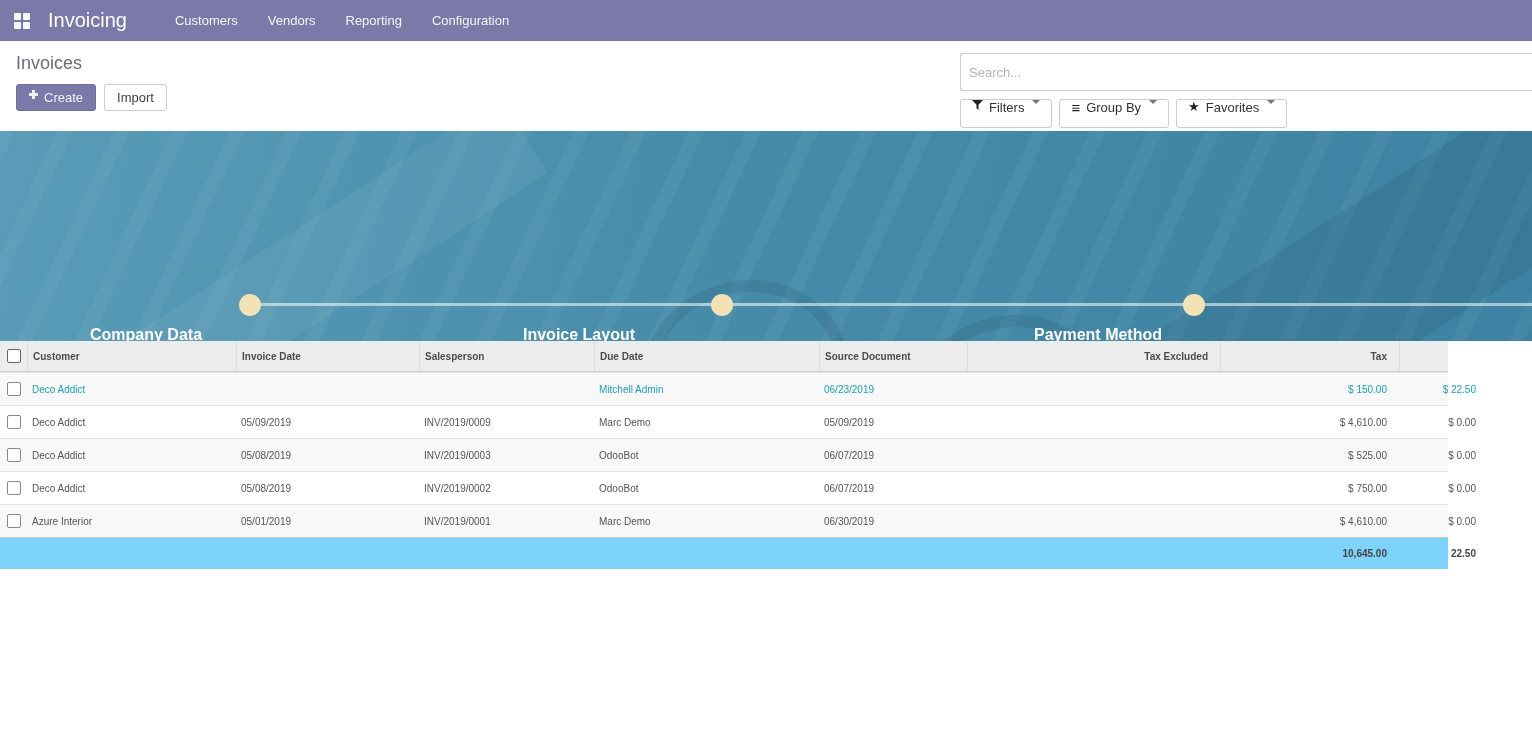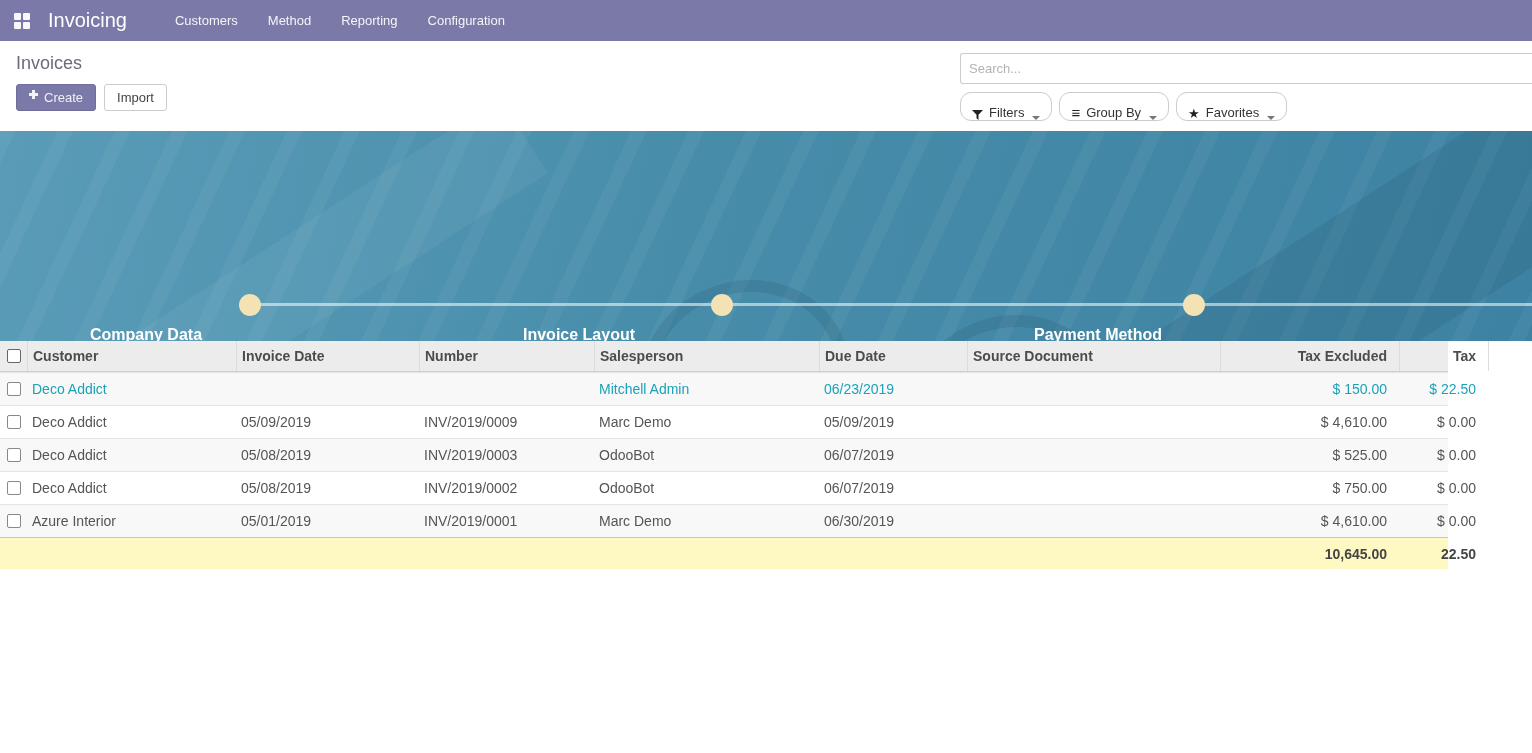--- a/index.html
+++ b/index.html
@@ -19,73 +19,73 @@
   .btn-row{ display:flex; gap:8px; }
   .btn{ font-size:13px; border-radius:3px; padding:5px 12px; cursor:pointer; display:inline-flex; align-items:flex-start; gap:6px; border:1px solid transparent; background:#fff; color:#333; }
   .btn-primary{ background:#7a79a8; border-color:#6f6e9b; color:#f2f1f7; }
   .btn-default{ border-color:#ccc; color:#444; }
   .plus-ico{ position:relative; width:9px; height:9px; display:inline-block; }
   .plus-ico::before,.plus-ico::after{ content:""; position:absolute; background:#f2f1f7; }
   .plus-ico::before{ left:3px; top:0; width:3px; height:9px; }
   .plus-ico::after{ left:0; top:3px; width:9px; height:3px; }
 
   .search-zone{ position:absolute; top:12px; right:0; width:572px; }
-  .search-input{ width:100%; height:31px; border:1px solid #ccc; border-right:none; border-radius:3px 0 0 3px; font-size:13px; padding:0 8px; color:#333; outline:none; font-family:"Liberation Sans",sans-serif; }
+  .search-input{ width:100%; height:38px; border:1px solid #ccc; border-right:none; border-radius:3px 0 0 3px; font-size:13px; padding:0 8px; color:#333; outline:none; font-family:"Liberation Sans",sans-serif; }
   .search-input::placeholder{ color:#b3b3b3; }
   .facet-row{ display:flex; gap:7px; margin-top:8px; }
-  .fbtn{ height:29px; background:#fff; border:1px solid #ccc; border-radius:11px; font-size:13px; color:#333; display:inline-flex; align-items:flex-end; gap:6px; padding:0 11px; cursor:pointer; }
+  .fbtn{ height:29px; background:#fff; border:1px solid #ccc; border-radius:3px; font-size:13px; color:#333; display:inline-flex; align-items:flex-start; gap:6px; padding:0 11px; cursor:pointer; }
   .caret{ width:0; height:0; border-left:4px solid transparent; border-right:4px solid transparent; border-top:4px solid #777; margin-left:2px; }
   .star{ font-size:13px; color:#222; line-height:1; }
   .gby{ font-size:15px; font-weight:700; line-height:1; color:#222; }
 
   
   .banner{ position:relative; height:210px; overflow:hidden; background:linear-gradient(100deg,#5a9cb8 0%,#478daa 45%,#3d82a2 100%); }
   .banner .texture{ position:absolute; inset:0; background:repeating-linear-gradient(115deg, rgba(255,255,255,.045) 0 14px, rgba(0,0,0,0) 14px 52px); }
   .glass{ position:absolute; border:12px solid rgba(22,54,76,.13); border-radius:50%; }
   .glass.g1{ width:210px; height:190px; left:640px; top:150px; transform:rotate(-18deg); }
   .glass.g2{ width:210px; height:190px; left:905px; top:185px; transform:rotate(-18deg); }
   .band{ position:absolute; width:900px; height:150px; background:rgba(20,50,72,.10); transform:rotate(-33deg); left:900px; top:90px; }
   .band2{ position:absolute; width:700px; height:90px; background:rgba(255,255,255,.05); transform:rotate(-33deg); left:-120px; top:150px; }
 
   .progress-line{ position:absolute; top:172px; left:250px; right:0; height:3px; background:rgba(255,255,255,.55); }
   .step-dot{ position:absolute; top:163px; width:22px; height:22px; border-radius:50%; background:#f3e3b4; margin-left:-11px; }
   .steps{ position:absolute; top:195px; left:0; right:0; display:flex; }
   .step{ position:absolute; width:320px; margin-left:-160px; text-align:left; color:#fff; }
   .step-title{ font-size:16px; font-weight:700; margin-bottom:9px; color:#fff; }
 
   
-  .list-table{ width:1448px; font-size:14px; color:#555;border-radius:31px; }
+  .list-table{ width:1448px; font-size:10px; color:#555;border-radius:31px; }
   .tr{ display:grid; grid-template-columns:27px 209px 183px 175px 225px 148px 253px 179px 89px 1fr; align-items:center; }
   .thead{ height:31px; background:#ececec; color:#4c4c4c; font-weight:700; border-bottom:1px solid #cfcfcf; }
   .thead .cell{ border-left:1px solid #dcdcdc; height:100%; display:flex; align-items:center; }
   .thead .cell:first-child{ border-left:none; }
   .cell{ padding:0 5px; white-space:nowrap; overflow:hidden; }
   .cell.num{ justify-content:flex-end; text-align:right; padding-right:12px; display:flex; align-items:center;padding-left:18px; }
   .cb-cell{ display:flex; justify-content:center; align-items:center; padding:0; }
   .cbx{ width:14px; height:14px; border:1px solid #888; border-radius:2px; background:#fff; cursor:pointer; }
   .thead .cbx{ border-color:#666; }
   .row{ height:33px; border-top:1px solid #e4e4e4; cursor:pointer; background:#fff; }
   .row.stripe{ background:#f8f8f8; }
   .row.draft .cell{ color:#1ba2b8; }
-  .tfoot{ height:32px; background:#fef9c3; border-top:1px solid #c6c6c6; font-weight:700; color:#444; }
+  .tfoot{ height:32px; background:#7dd3fc; border-top:1px solid #c6c6c6; font-weight:700; color:#444; }
 </style>
 </head>
 <body>
 
 <div class="navbar">
   <div class="apps-icon">
       <i></i>
       <i></i>
       <i></i>
       <i></i>
     </div>
   <div class="brand">Invoicing</div>
   <div class="nav-menu">
     <span class="nav-item">Customers</span>
-    <span class="nav-item">Method</span>
+    <span class="nav-item">Vendors</span>
     <span class="nav-item">Reporting</span>
     <span class="nav-item">Configuration</span>
   </div>
 </div>
 
 <div class="control-panel">
   <div class="page-title">Invoices</div>
   <div class="btn-row">
     <button class="btn btn-primary">
       <span class="plus-ico"></span>
@@ -150,21 +150,20 @@
 </div>
 
 <div class="list-table">
 
   <div class="tr thead">
     <div class="cell cb-cell">
         <span class="cbx"></span>
       </div>
     <div class="cell">Customer</div>
     <div class="cell">Invoice Date</div>
-    <div class="cell">Number</div>
     <div class="cell">Salesperson</div>
     <div class="cell">Due Date</div>
     <div class="cell">Source Document</div>
     <div class="cell num">Tax Excluded</div>
     <div class="cell num">Tax</div>
     <div class="cell"></div>
   </div>
 
   <div class="tr row stripe draft">
     <div class="cell cb-cell">

